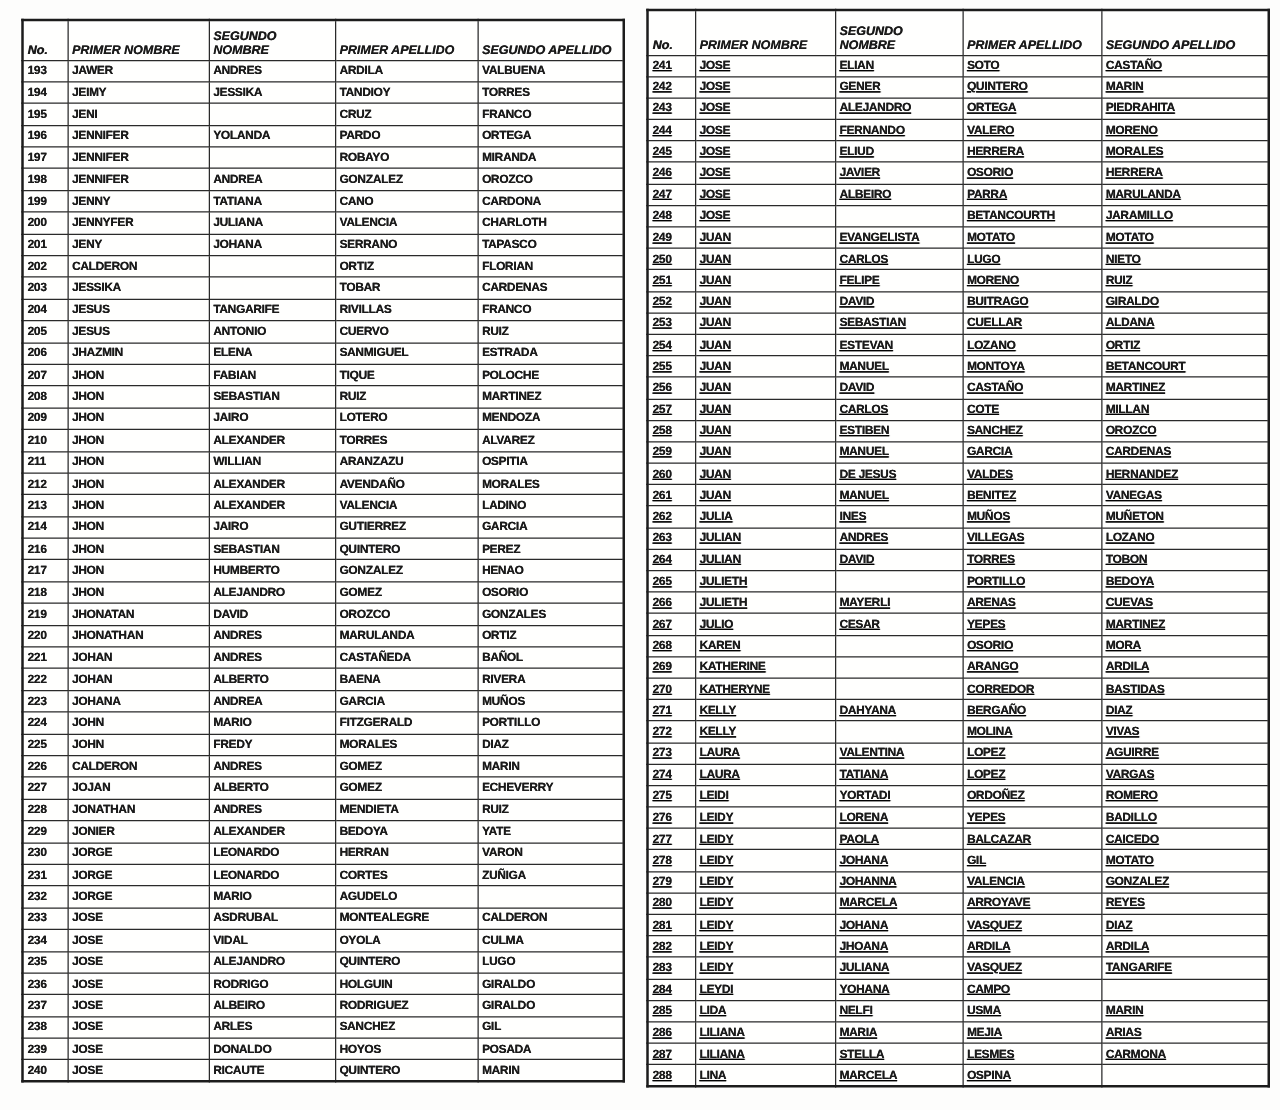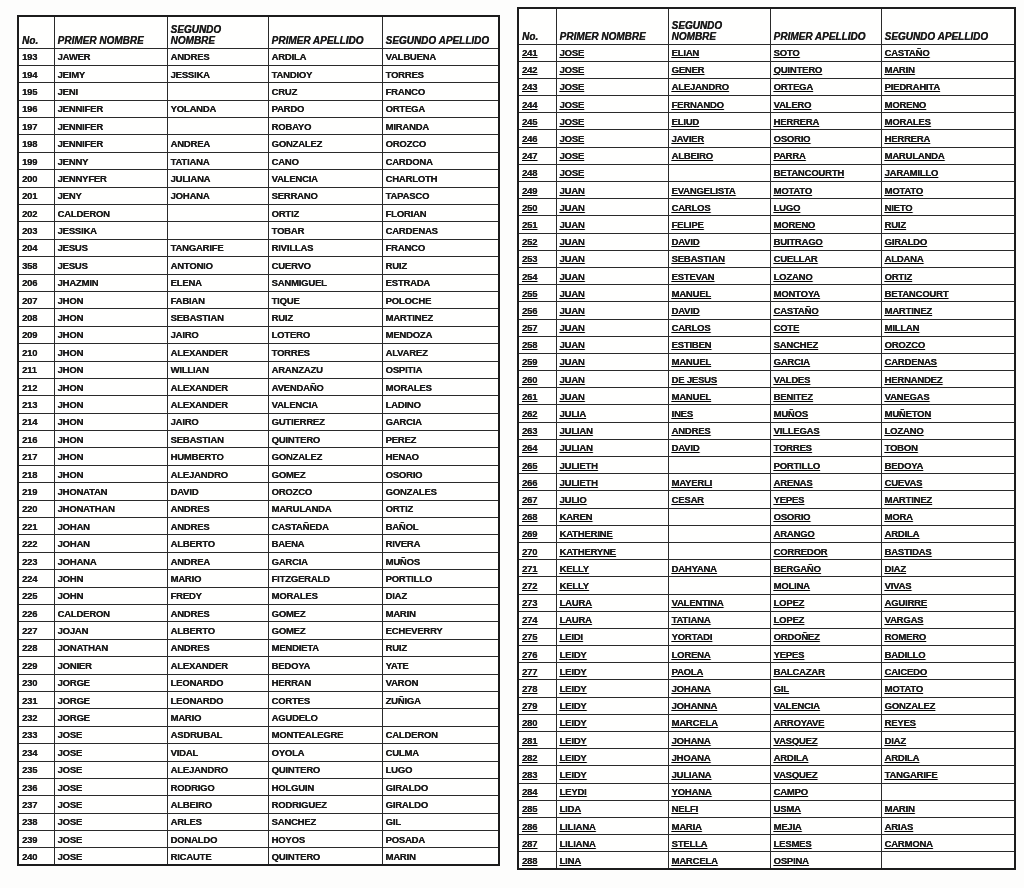--- a/index.html
+++ b/index.html
@@ -168,21 +168,21 @@
           <td>CARDENAS</td>
         </tr>
         <tr>
           <td>204</td>
           <td>JESUS</td>
           <td>TANGARIFE</td>
           <td>RIVILLAS</td>
           <td>FRANCO</td>
         </tr>
         <tr>
-          <td>358</td>
+          <td>205</td>
           <td>JESUS</td>
           <td>ANTONIO</td>
           <td>CUERVO</td>
           <td>RUIZ</td>
         </tr>
         <tr>
           <td>206</td>
           <td>JHAZMIN</td>
           <td>ELENA</td>
           <td>SANMIGUEL</td>

